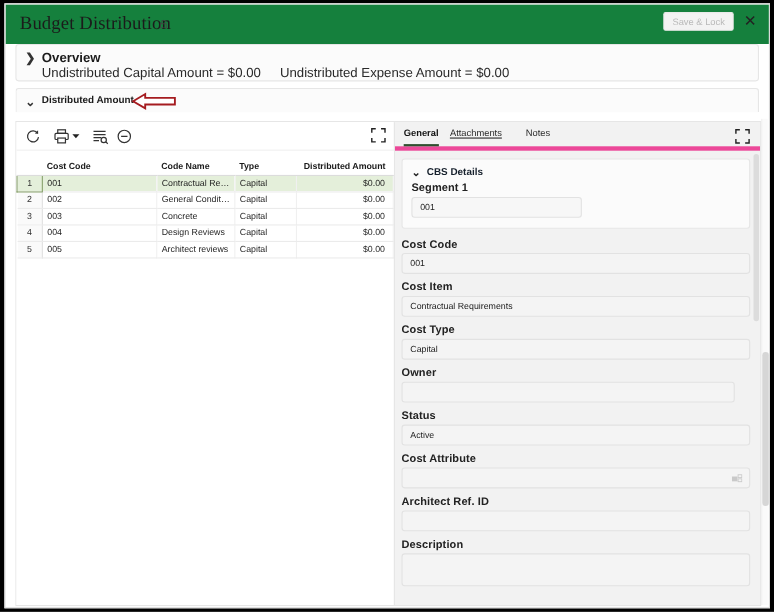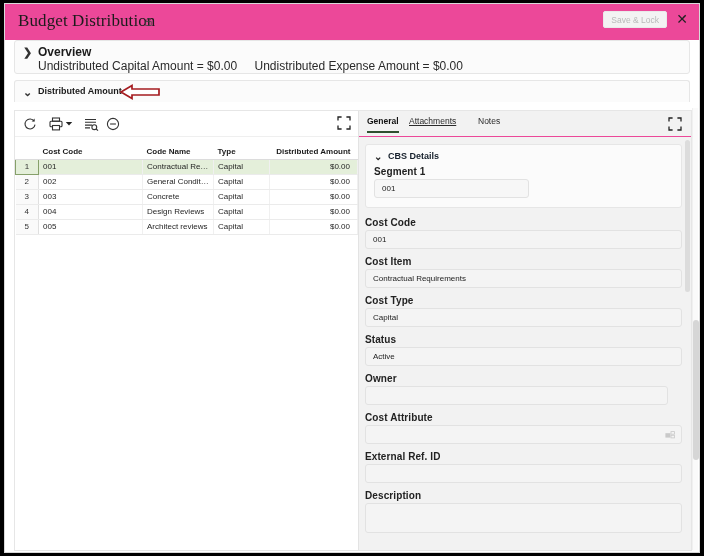--- a/index.html
+++ b/index.html
@@ -19,21 +19,21 @@
     width: 696px; height: 550px;
     background: #ffffff;
     border: 1px solid #d9d9d9;
     overflow: hidden;
   }
 
   
   #title-bar {
     position: relative;
     height: 36px;
-    background: #ec4899;
+    background: #15803d;
   }
   #page-title {
     position: absolute;
     left: 13px; top: 7px;
     font-family: "Liberation Serif", serif;
     font-size: 17px;
     color: #1b1b1b;
     letter-spacing: .1px;
     white-space: nowrap;
   }
@@ -214,21 +214,21 @@
   }
   #grid-table tbody tr.selected td.rownum {
     background: #e4efda;
     border: 1px solid #86a06a;
   }
 
   
   #tab-strip {
     height: 26px;
     position: relative;
-    border-bottom: 1px solid #ec4899;
+    border-bottom: 4px solid #ec4899;
     background: #f2f2f2;
   }
   .tab {
     position: absolute;
     top: 5px;
     font-size: 8.5px;
     color: #2a2a2a;
     cursor: pointer;
     padding-bottom: 5px;
     white-space: nowrap;
@@ -482,43 +482,43 @@
           <div class="field-label">Cost Item</div>
           <div class="field-input" id="cost-item-input">Contractual Requirements</div>
         </div>
 
         <div class="field">
           <div class="field-label">Cost Type</div>
           <div class="field-input" id="cost-type-input">Capital</div>
         </div>
 
         <div class="field">
+          <div class="field-label">Owner</div>
+          <div class="field-input" id="owner-input"></div>
+        </div>
+
+        <div class="field">
           <div class="field-label">Status</div>
           <div class="field-input" id="status-input">Active</div>
-        </div>
-
-        <div class="field">
-          <div class="field-label">Owner</div>
-          <div class="field-input" id="owner-input"></div>
         </div>
 
         <div class="field">
           <div class="field-label">Cost Attribute</div>
           <div class="field-input" id="cost-attribute-input">
             <span></span>
             <svg id="attr-picker-icon" viewBox="0 0 10 9">
               <rect x="0.4" y="2.2" width="5" height="4.4" fill="#c9c9c9"></rect>
               <rect x="6" y="0.6" width="3.4" height="2.6" fill="none" stroke="#c9c9c9" stroke-width="0.8"></rect>
               <rect x="6" y="4.3" width="3.4" height="2.6" fill="none" stroke="#c9c9c9" stroke-width="0.8"></rect>
             </svg>
           </div>
         </div>
 
         <div class="field">
-          <div class="field-label">External Ref. ID</div>
+          <div class="field-label">Architect Ref. ID</div>
           <div class="field-input" id="external-ref-input"></div>
         </div>
 
         <div class="field">
           <div class="field-label">Description</div>
           <div class="field-input" id="description-input"></div>
         </div>
 
       </div>
 

